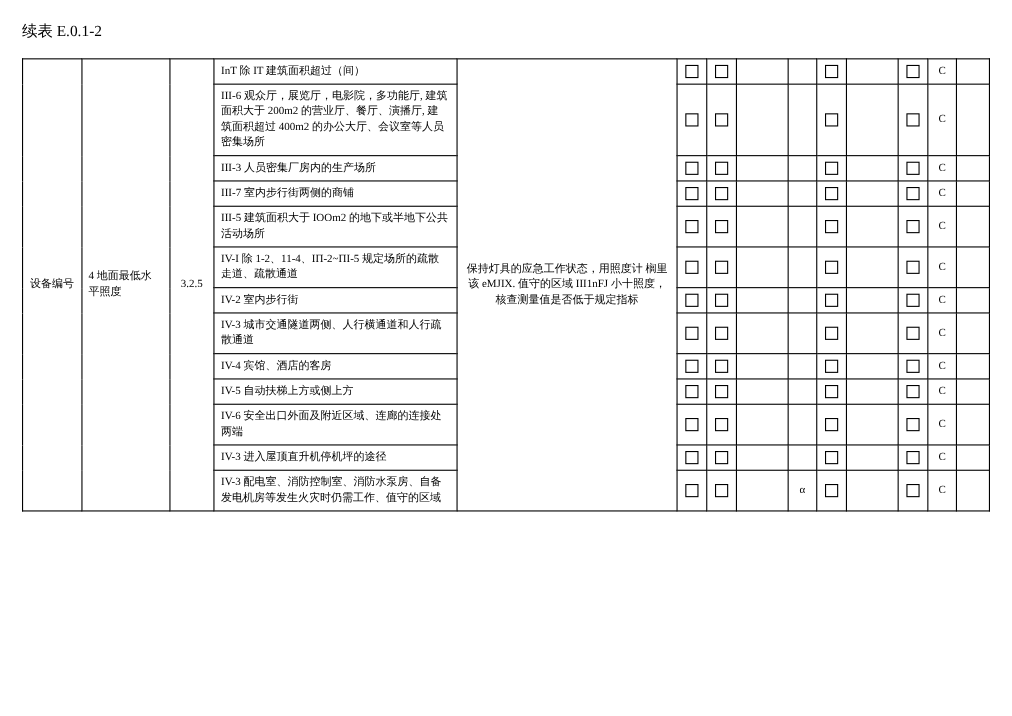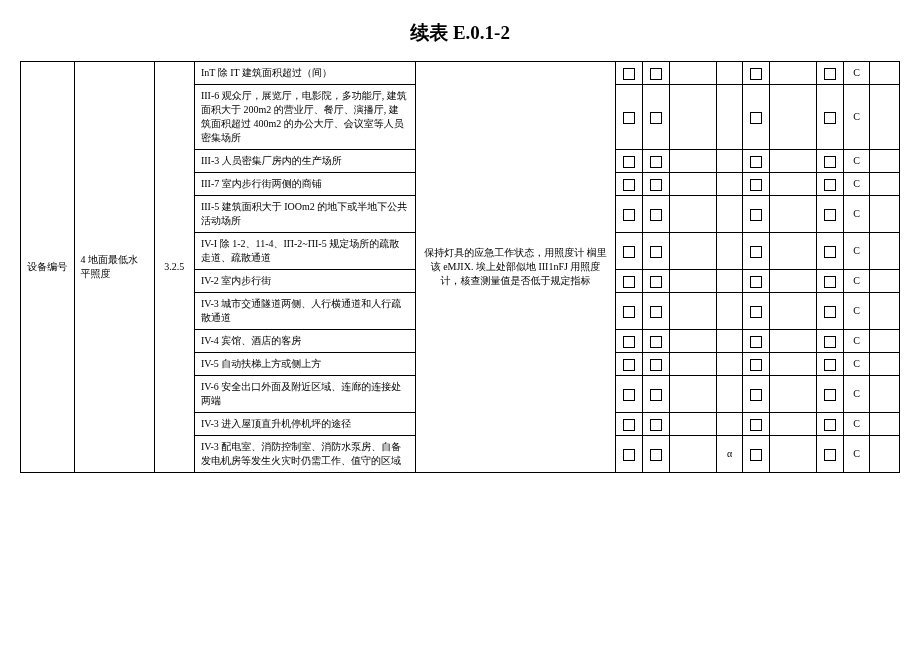--- a/index.html
+++ b/index.html
@@ -3,23 +3,23 @@
   <meta charset="utf-8">
   <style>
     body {
       font-family: "SimSun", serif;
       font-size: 10px;
       margin: 0;
       padding: 20px;
       background: #fff;
     }
     .title {
-      text-align: center;
-      font-weight: bold;
-      font-size: 19px;
+      text-align: left;
+      font-weight: normal;
+      font-size: 14px;
       margin-bottom: 15px;
     }
     table {
       border-collapse: collapse;
       width: 100%;
       table-layout: fixed;
     }
     td {
       border: 1px solid #000;
       padding: 4px 6px;
@@ -67,21 +67,21 @@
       <col class="col-cb">
       <col class="col-grade">
       <col class="col-last">
   </colgroup>
   <tbody id="tbody">
       <tr>
         <td rowspan="13" class="center">设备编号</td>
         <td rowspan="13">4 地面最低水平照度</td>
         <td rowspan="13" class="center">3.2.5</td>
         <td>InT 除 IT 建筑面积超过（间）</td>
-        <td rowspan="13" class="center">保持灯具的应急工作状态，用照度计 榈里该 eMJIX. 埃上处部似地 III1nFJ 用照度计，核查测量值是否低于规定指标</td>
+        <td rowspan="13" class="center">保持灯具的应急工作状态，用照度计 榈里该 eMJIX. 值守的区域 III1nFJ 小十照度，核查测量值是否低于规定指标</td>
         <td class="center"><span class="checkbox"></span></td>
         <td class="center"><span class="checkbox"></span></td>
         <td></td>
         <td class="center"></td>
         <td class="center"><span class="checkbox"></span></td>
         <td></td>
         <td class="center"><span class="checkbox"></span></td>
         <td class="center">C</td>
         <td></td>
       </tr>

